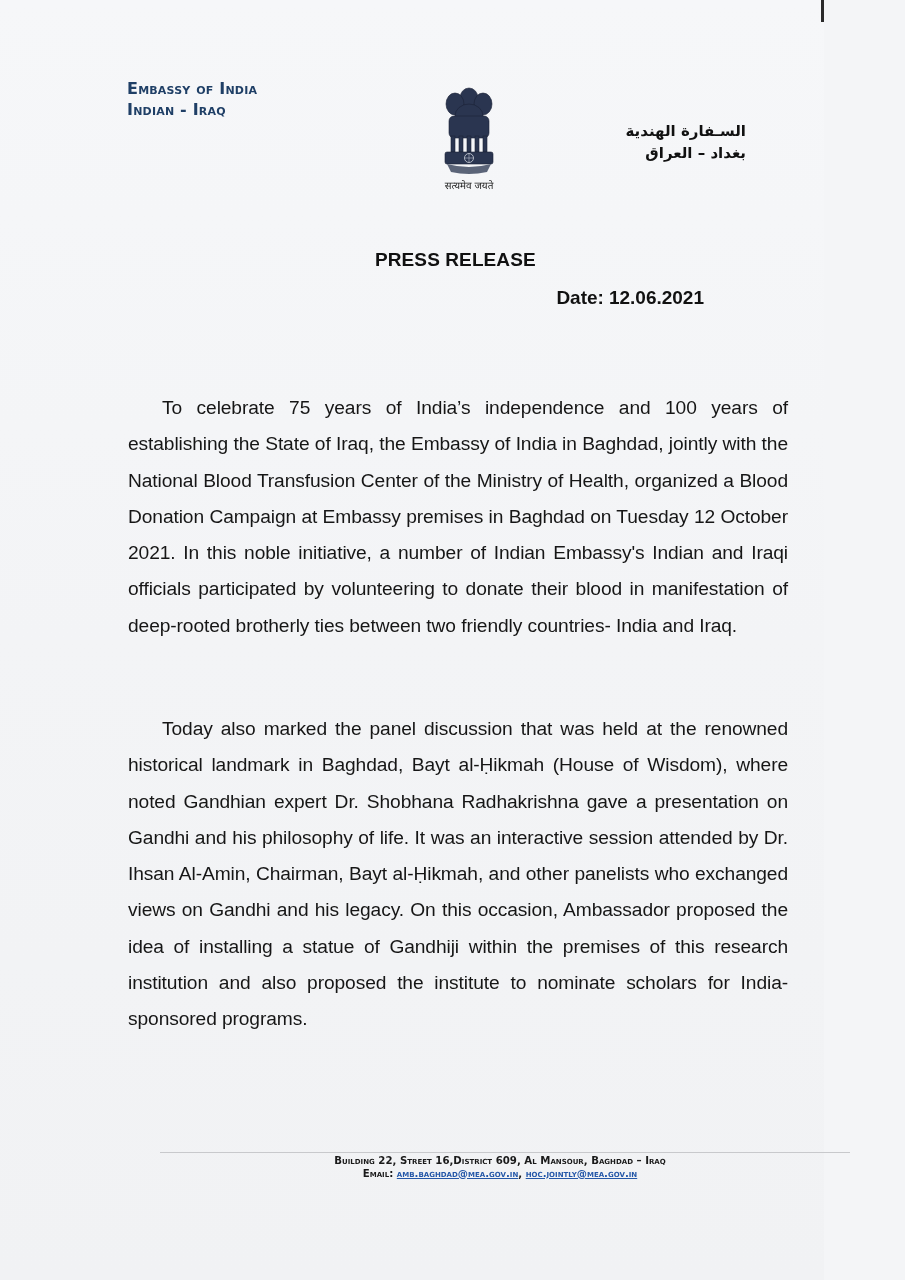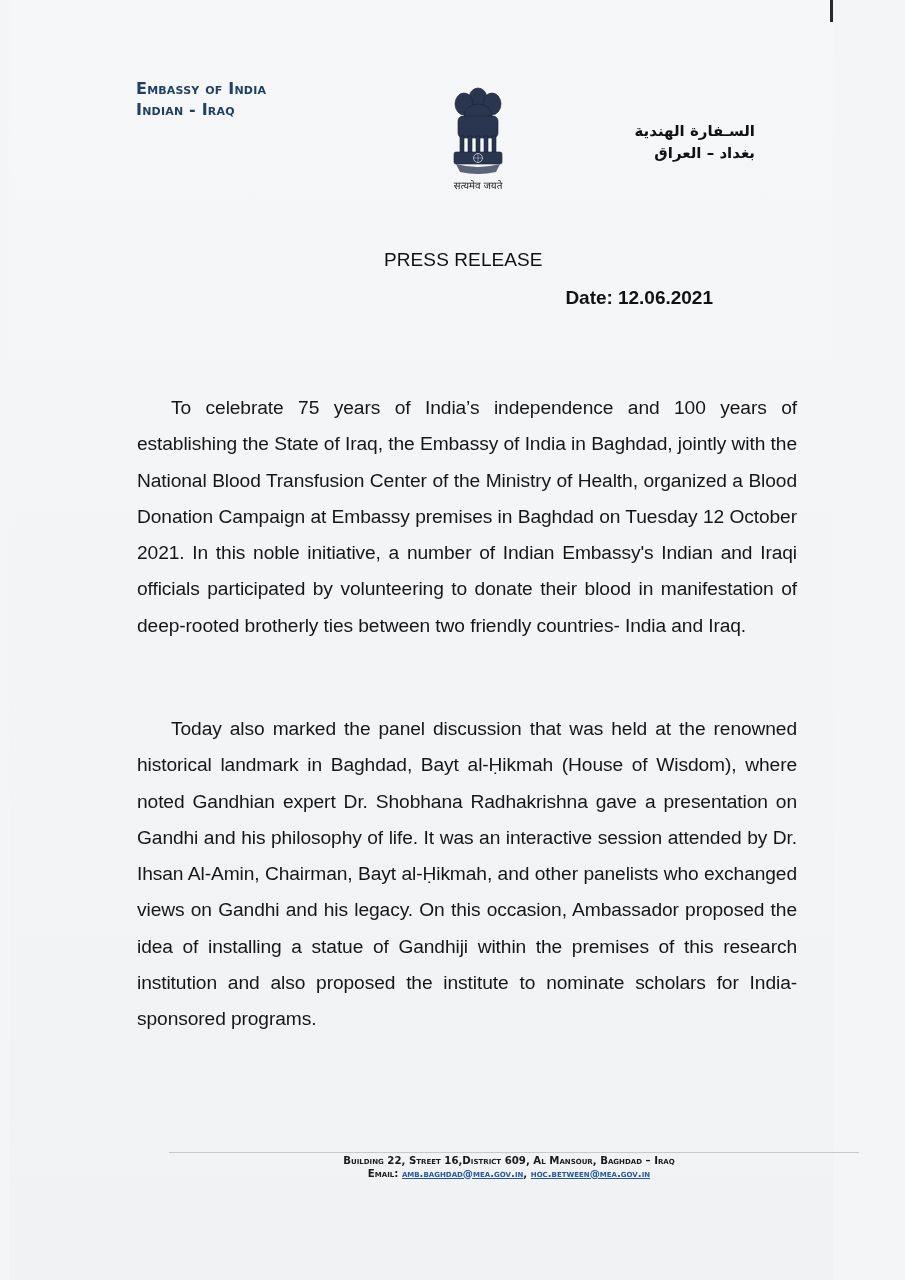--- a/index.html
+++ b/index.html
@@ -10,21 +10,21 @@
       width: 905px;
       height: 1280px;
       background: #f4f5f7;
       position: relative;
       overflow: hidden;
       font-family: "Liberation Sans", sans-serif;
       color: #1d1d1f;
     }
     .page {
       position: absolute;
-      left: 9px; top: 0;
+      left: 0; top: 0;
       width: 824px; height: 1280px;
       background: linear-gradient(180deg, #f6f7f9 0%, #f3f4f6 50%, #f1f2f4 100%);
     }
     .edge-mark {
       position: absolute;
       right: 0; top: 0;
       width: 3px; height: 22px;
       background: #2a2a2a;
     }
     .letterhead-left {
@@ -61,21 +61,21 @@
       position: absolute;
       left: 438px; top: 178px;
       width: 62px;
       text-align: center;
       font-size: 10px;
       color: #222;
     }
     .press-title {
       position: absolute;
       left: 375px; top: 249px;
-      font-weight: normal;
+      font-weight: bold;
       font-size: 19px;
       color: #111;
       letter-spacing: 0.1px;
     }
     .press-date {
       position: absolute;
       right: 120px; top: 287px;
       font-weight: bold;
       font-size: 19px;
       color: #111;
@@ -174,16 +174,16 @@
   <div class="body-text para2">
     <p>Today also marked the panel discussion that was held at the renowned historical landmark in Baghdad, Bayt al-Ḥikmah (House of Wisdom), where noted Gandhian expert Dr. Shobhana Radhakrishna gave a presentation on Gandhi and his philosophy of life.  It was an interactive session attended by Dr. Ihsan Al-Amin, Chairman, Bayt al-Ḥikmah, and other panelists who exchanged views on Gandhi and his legacy.  On this occasion, Ambassador proposed the idea of installing a statue of Gandhiji within the premises of this research institution and also proposed the institute to nominate scholars for India-sponsored programs.</p>
   </div>
 
   <div class="footer-rule"></div>
   <div class="footer">
     <span class="row">Building 22, Street 16,District 609, Al Mansour, Baghdad – Iraq</span>
     <span class="row">
       <span>Email:</span>
       <a>amb.baghdad@mea.gov.in</a><span>,</span>
-      <a>hoc.between@mea.gov.in</a>
+      <a>hoc.jointly@mea.gov.in</a>
     </span>
   </div>
 </div>
 
 </body></html>

